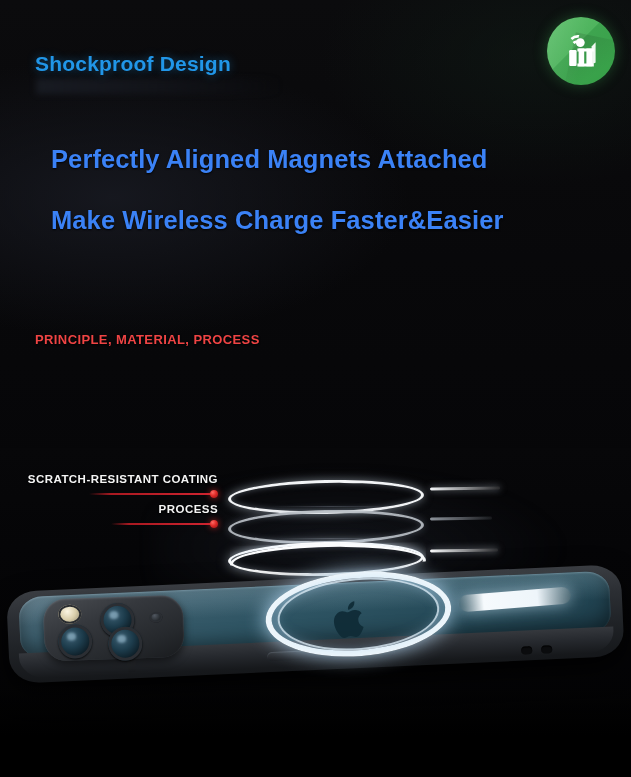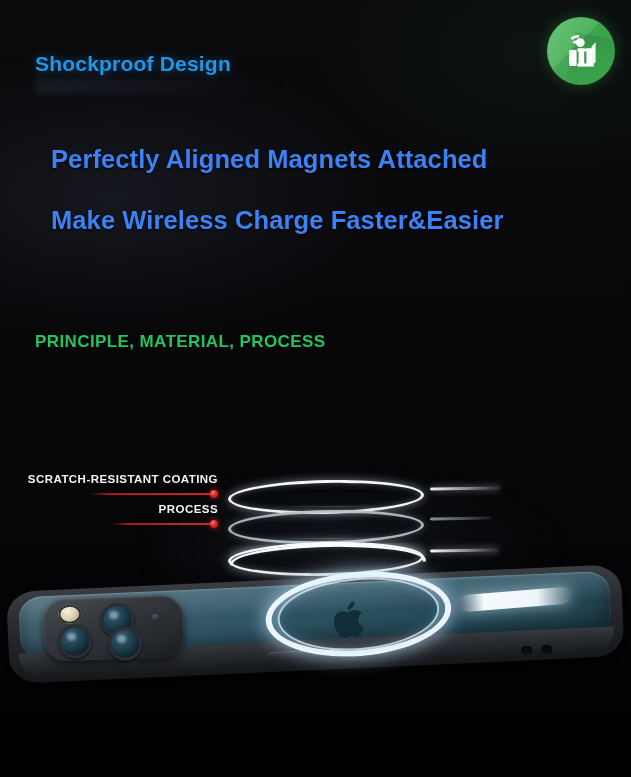--- a/index.html
+++ b/index.html
@@ -64,21 +64,21 @@
     font-size:25.5px; font-weight:bold; color:#3b82f6;
     letter-spacing:.1px; white-space:nowrap;
     text-shadow:0 1px 2px rgba(0,0,0,.9);
     margin-left:16px;
   }
   .headline.l1 { top:145px; }
   .headline.l2 { top:206px;text-align:center; }
 
   .subhead {
     position:absolute; left:35px; top:332px;
-    font-size:17px; font-weight:bold; color:#22c55e;
+    font-size:13px; font-weight:bold; color:#ef4444;
     letter-spacing:.4px; white-space:nowrap;
     text-shadow:0 1px 2px rgba(0,0,0,.9);
   }
 
   
   .stage {
     position:absolute; left:0; top:448px; width:631px; height:329px;
     background:linear-gradient(180deg,#070709 0%, #050507 30%, #030304 100%);
     overflow:hidden;
   }

